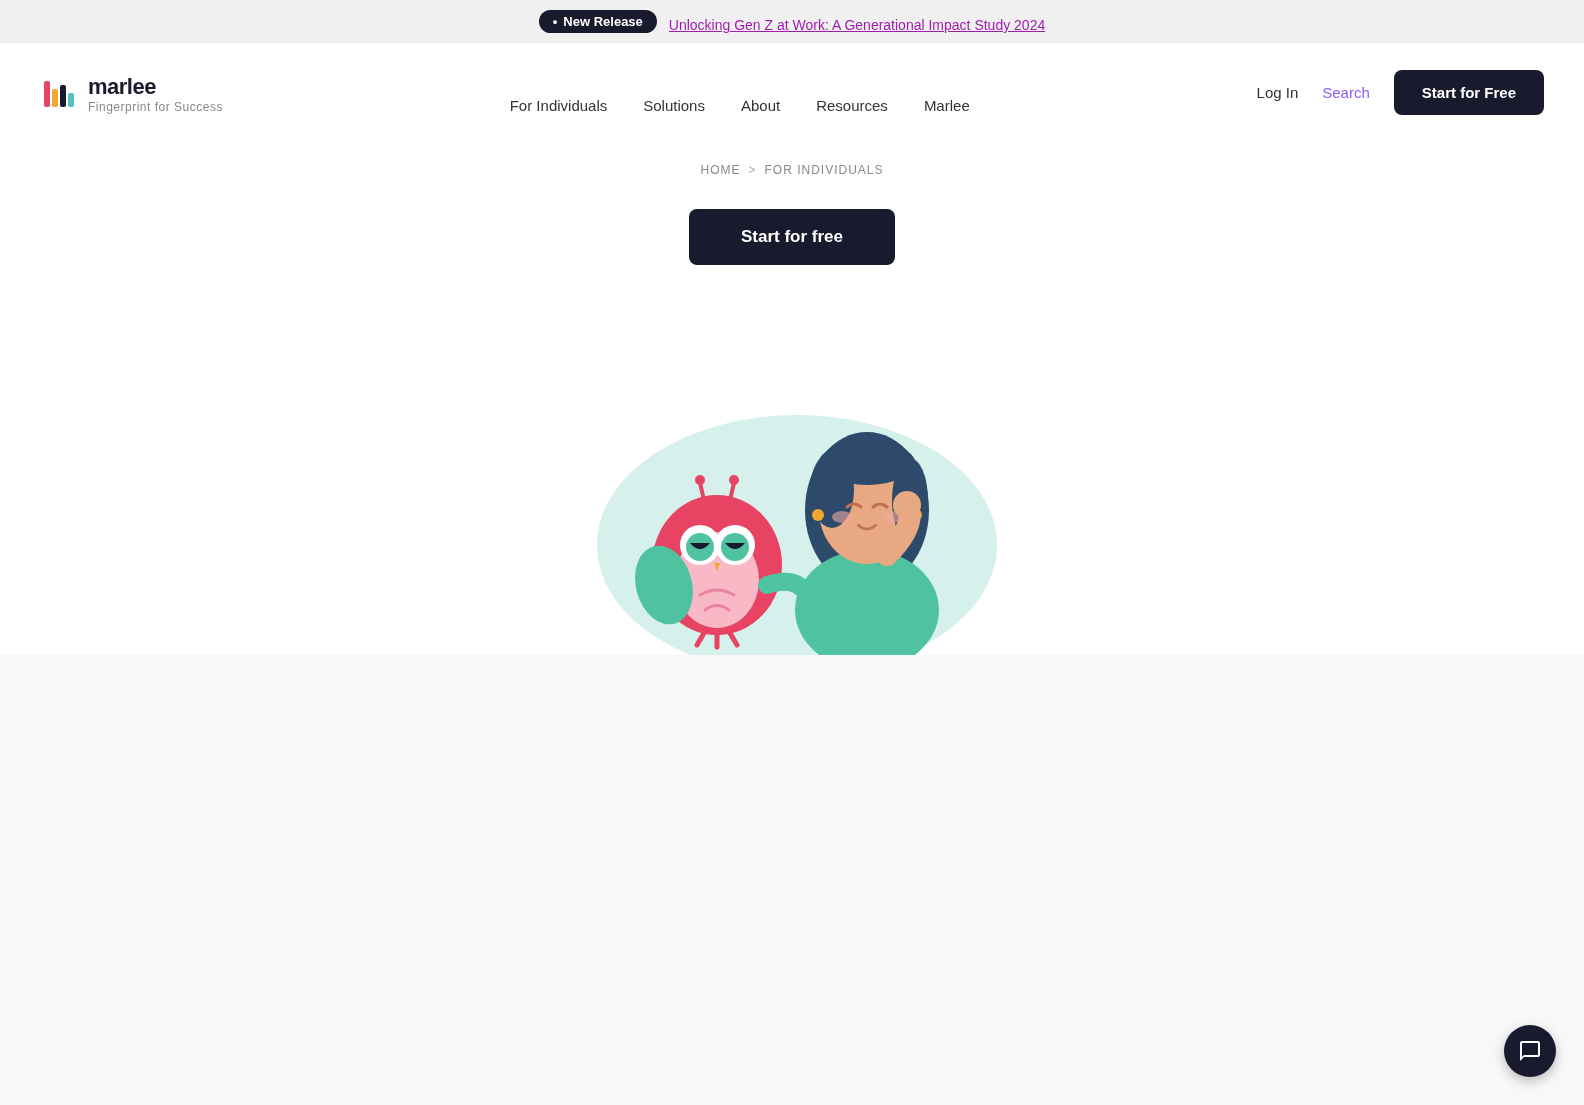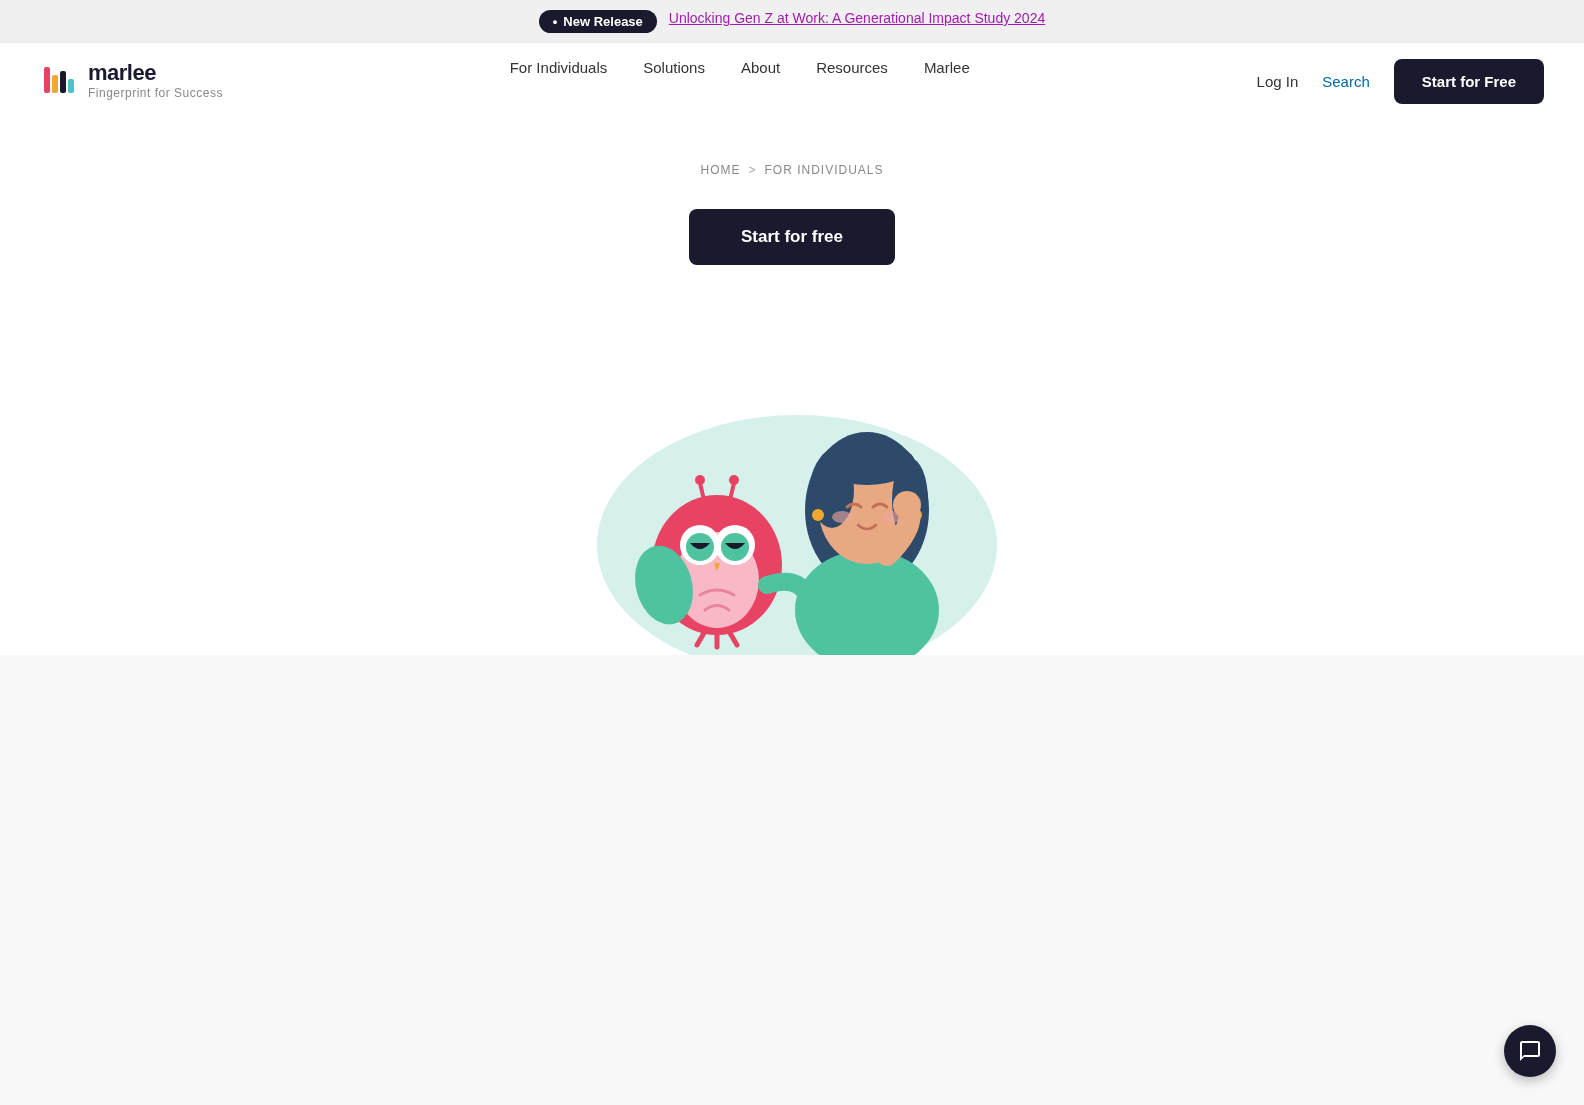--- a/index.html
+++ b/index.html
@@ -6,21 +6,21 @@
     body { font-family: -apple-system, BlinkMacSystemFont, 'Segoe UI', sans-serif; background: #f8f8f8; min-height: 1105px; }
 
     
     .announcement-bar {
       background: #f0f0f0;
       text-align: center;
       padding: 10px 20px;
       font-size: 14px;
       color: #333;
       display: flex;
-      align-items: flex-start;
+      align-items: flex-end;
       justify-content: center;
       gap: 12px;
     }
     .new-release-badge {
       background: #1a1a2e;
       color: #fff;
       border-radius: 20px;
       padding: 4px 14px;
       font-size: 13px;
       font-weight: 600;
@@ -36,23 +36,23 @@
       color: #a21caf;
       text-decoration: underline;
       font-size: 14px;
       cursor: pointer;
     }
 
     
     .header {
       background: #fff;
       display: flex;
-      align-items: flex-start;
+      align-items: flex-end;
       justify-content: space-between;
-      padding: 16px 40px;
+      padding: 8px 40px;
       height: 80px;
       box-shadow: 0 1px 4px rgba(0,0,0,0.06);
     }
     .logo-area {
       display: flex;
       align-items: center;
       gap: 6px;
       cursor: pointer;
     }
     .logo-icon {
@@ -93,21 +93,21 @@
       gap: 24px;
     }
     .nav-login {
       font-size: 15px;
       color: #333;
       font-weight: 500;
       cursor: pointer;
     }
     .nav-search {
       font-size: 15px;
-      color: #0369a1;
+      color: #8b5cf6;
       font-weight: 500;
       cursor: pointer;
     }
     .start-free-btn {
       background: #1a1a2e;
       color: #fff;
       border: none;
       border-radius: 8px;
       padding: 14px 28px;
       font-size: 15px;

